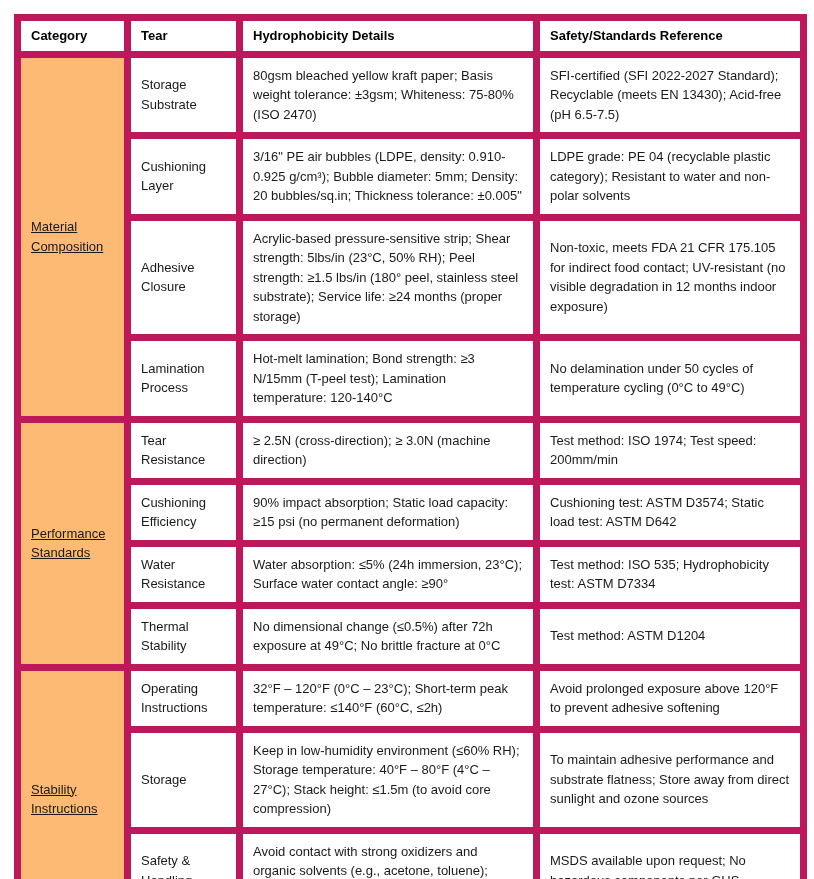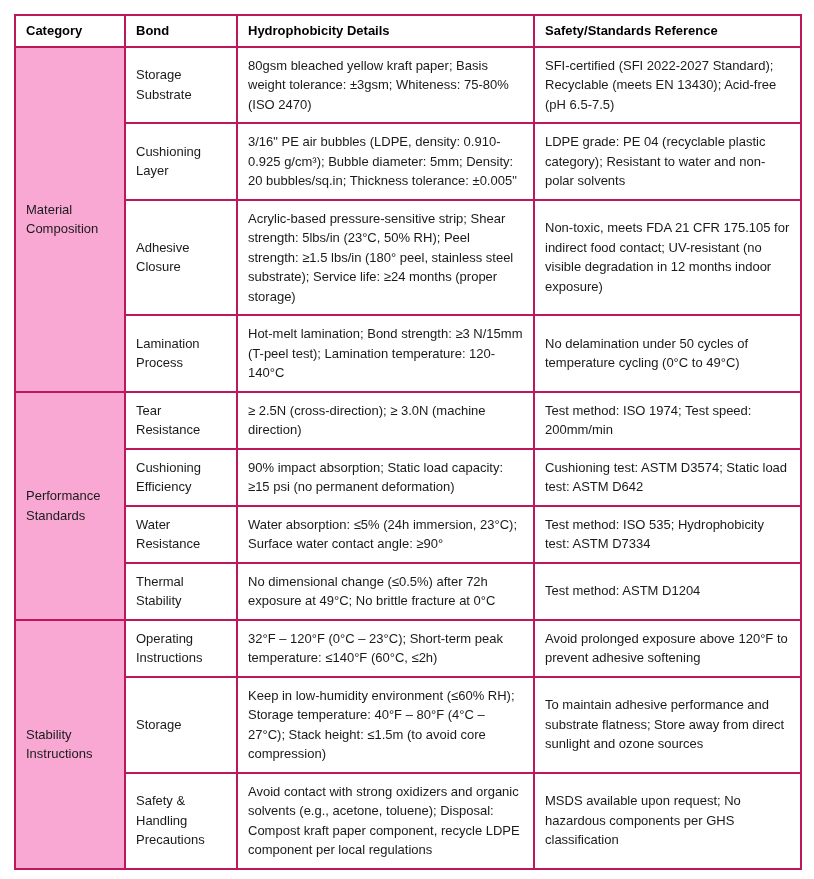--- a/index.html
+++ b/index.html
@@ -17,58 +17,59 @@
   }
   table.spec-table {
     border-collapse: collapse;
     table-layout: fixed;
     width: 786px;
     font-size: 13px;
     color: #1a1a1a;
   }
   table.spec-table th,
   table.spec-table td {
-    border: 2px solid #be185d;
+    border: 7px solid #be185d;
     padding: 8px 10px;
     vertical-align: middle;
     text-align: left;
     line-height: 1.5;
     word-wrap: break-word;
     background: #ffffff;
   }
   table.spec-table th {
     font-weight: bold;
     color: #000000;
     padding: 6px 10px;
     line-height: 1.35;
   }
   table.spec-table td.cat-cell {
-    background: #f9a8d4;
+    background: #fdba74;
     color: #1a1a1a;
+    text-decoration: underline;
   }
   col.c-category { width: 110px; }
   col.c-item     { width: 112px; }
   col.c-spec     { width: 297px; }
   col.c-remarks  { width: 267px; }
 </style>
 </head>
 <body>
 
 <div class="page">
   <table class="spec-table">
     <colgroup>
       <col class="c-category">
       <col class="c-item">
       <col class="c-spec">
       <col class="c-remarks">
     </colgroup>
     <thead>
       <tr>
         <th>Category</th>
-        <th>Bond</th>
+        <th>Tear</th>
         <th>Hydrophobicity Details</th>
         <th>Safety/Standards Reference</th>
       </tr>
     </thead>
     <tbody>
         <tr>
           <td class="cat-cell" rowspan="4">Material Composition</td>
           <td class="item-cell">Storage Substrate</td>
           <td class="spec-cell">80gsm bleached yellow kraft paper; Basis weight tolerance: ±3gsm; Whiteness: 75-80% (ISO 2470)</td>
           <td class="remarks-cell">SFI-certified (SFI 2022-2027 Standard); Recyclable (meets EN 13430); Acid-free (pH 6.5-7.5)</td>

